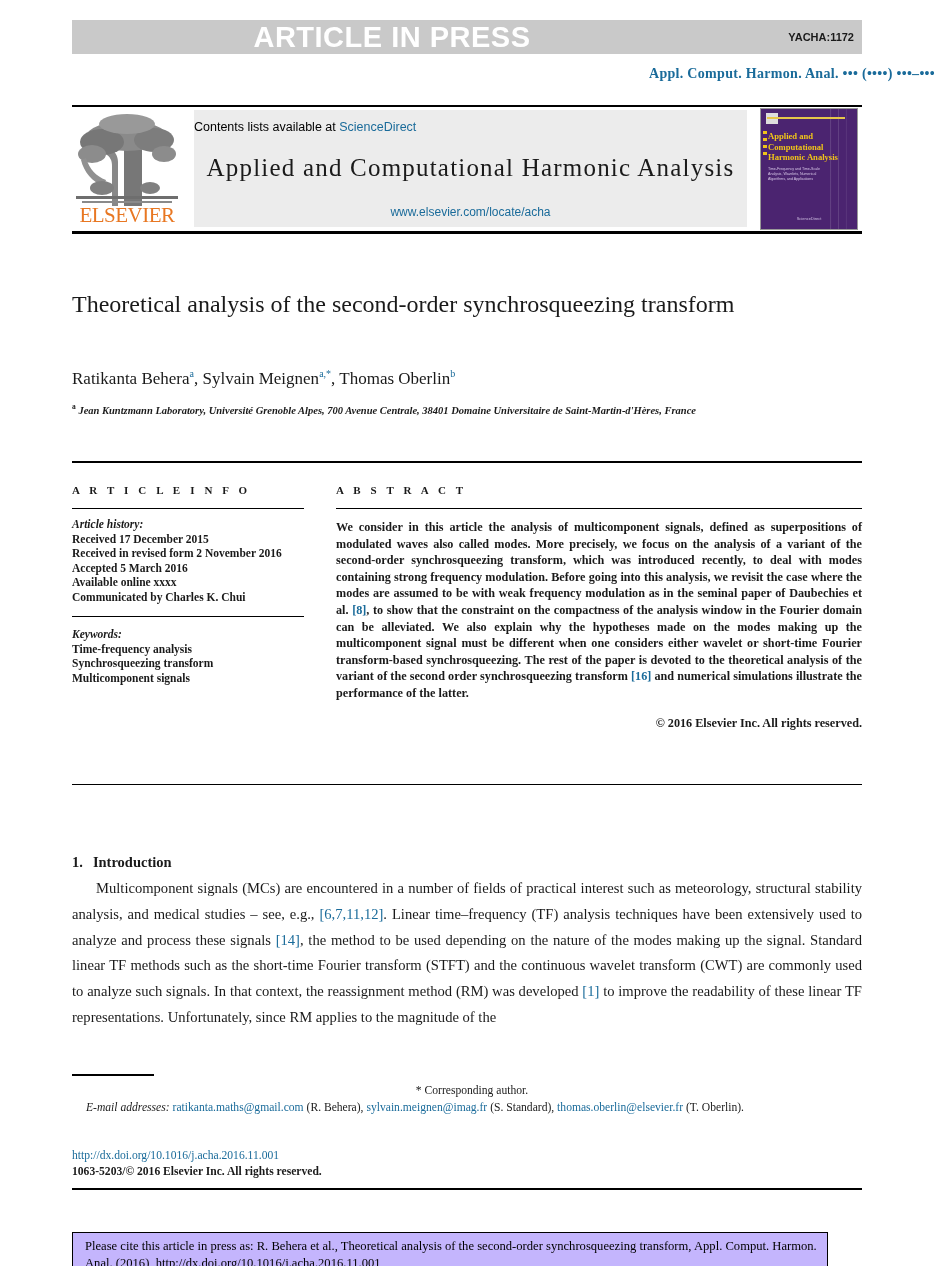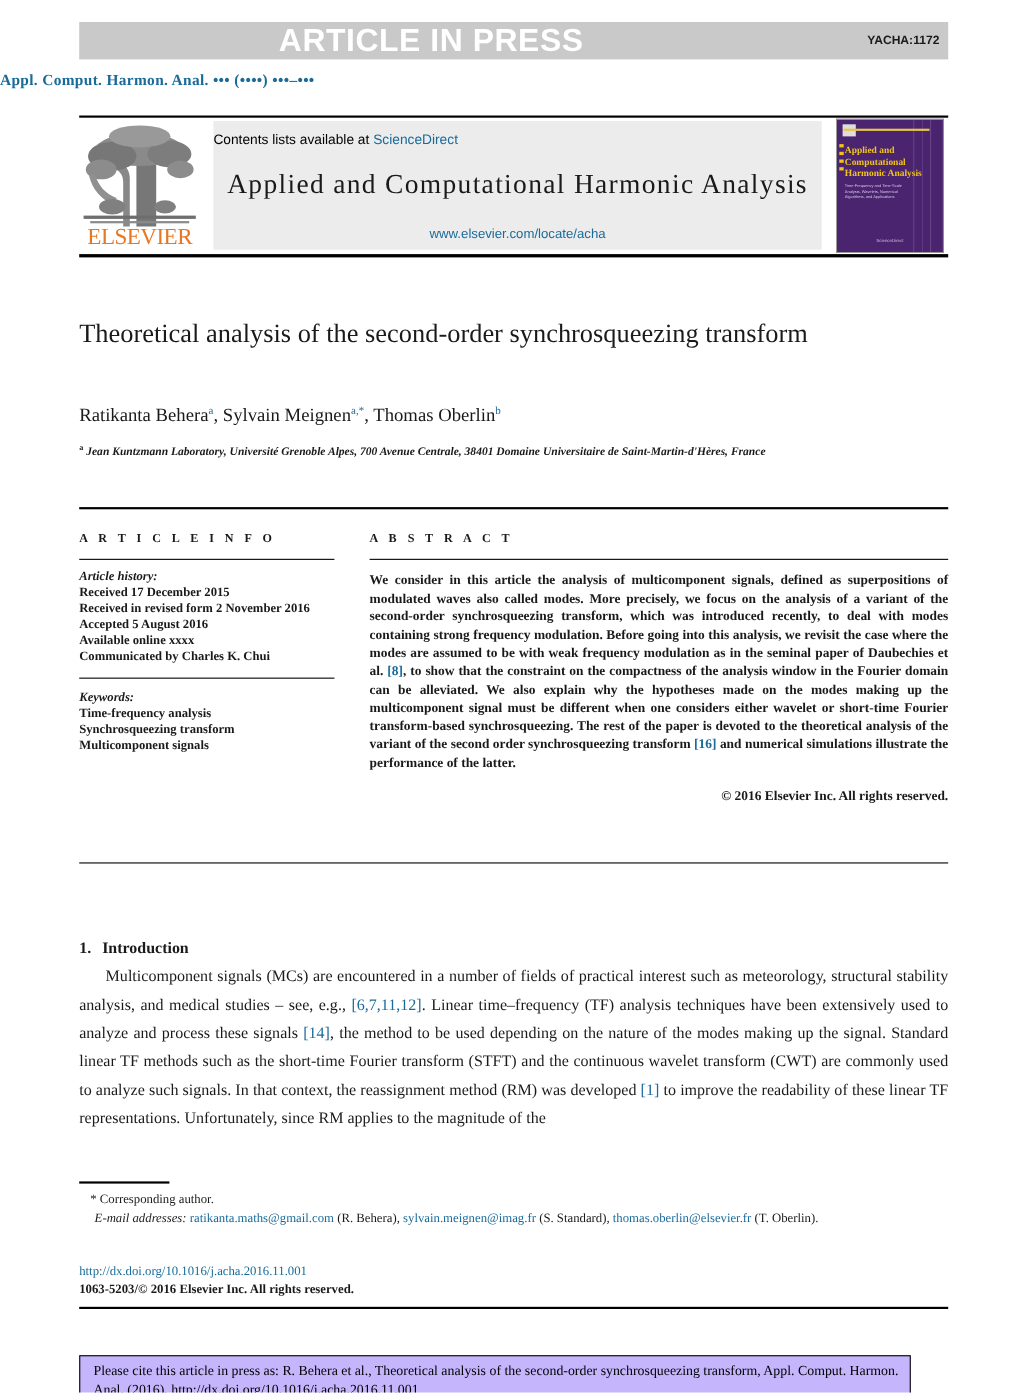--- a/index.html
+++ b/index.html
@@ -56,21 +56,21 @@
     font-size: 11px;
     color: #1a1a1a;
   }
 
   
   .runhead {
     position: absolute;
     left: 0;
     top: 66px;
     width: 935px;
-    text-align: left;
+    text-align: right;
     font-family: "Liberation Serif", serif;
     font-weight: bold;
     font-size: 14px;
     color: #1a6b9a;
     letter-spacing: 0.3px;
   }
 
   
   .masthead {
     position: absolute;
@@ -393,20 +393,21 @@
     top: 1083px;
     width: 790px;
     font-family: "Liberation Serif", serif;
     font-size: 11.6px;
     line-height: 16.5px;
     color: #1a1a1a;
   }
   .fn-block .ind {
     display: block;
     text-indent: 10px;
+    text-align: center;
   }
   .fn-block .it {
     font-style: italic;
   }
   .fn-block a, .fn-block .lnk {
     color: #1a6b9a;
     text-decoration: none;
   }
   .doi-block {
     position: absolute;
@@ -526,21 +527,21 @@
   </div>
   <div class="rule-under-affil"></div>
 
   <div class="infocol">
     <div class="seclabel">A R T I C L E   I N F O</div>
     <div class="thinrule"></div>
     <div class="info-body">
       <div class="it">Article history:</div>
       <div>Received 17 December 2015</div>
       <div>Received in revised form 2 November 2016</div>
-      <div>Accepted 5 August 2016</div>
+      <div>Accepted 5 March 2016</div>
       <div>Available online xxxx</div>
       <div>Communicated by Charles K. Chui</div>
     </div>
     <div class="thinrule"></div>
     <div class="info-body kw-block">
       <div class="it">Keywords:</div>
       <div>Time-frequency analysis</div>
       <div>Synchrosqueezing transform</div>
       <div>Multicomponent signals</div>
     </div>

